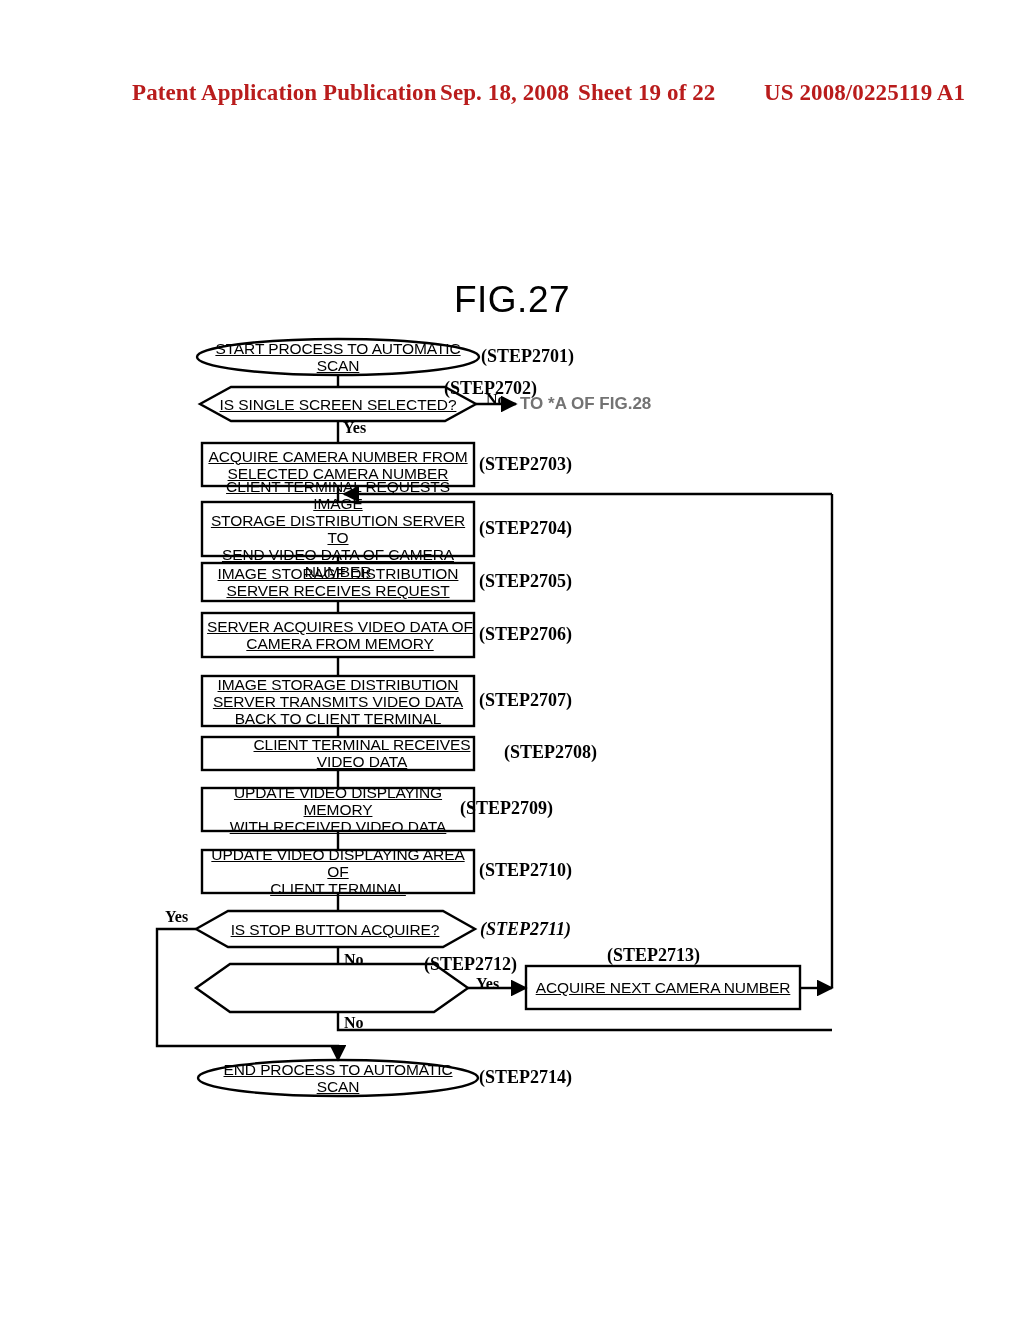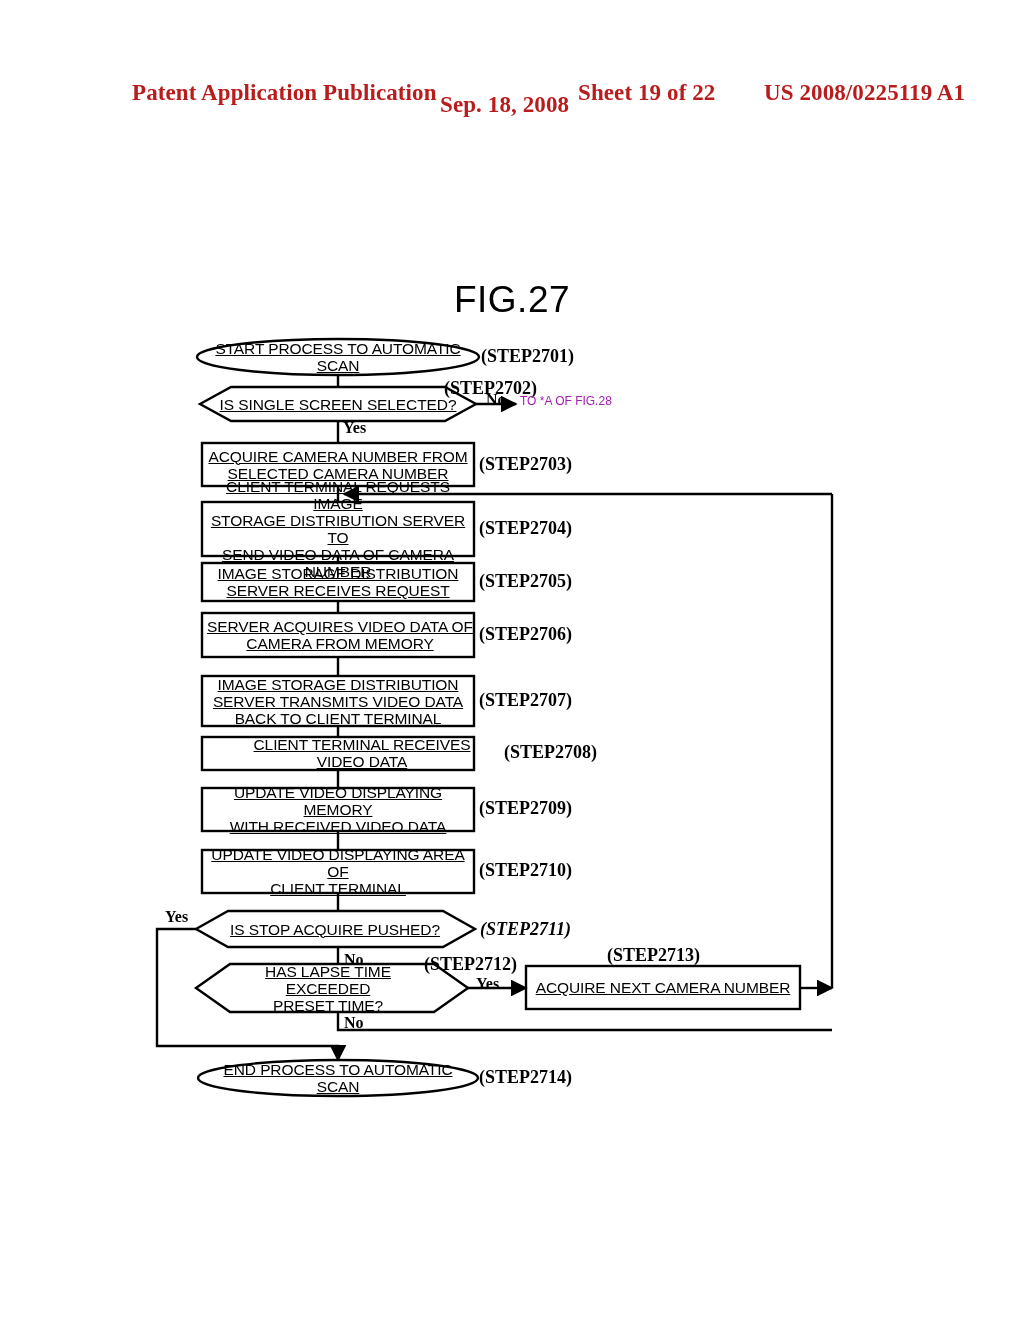--- a/index.html
+++ b/index.html
@@ -27,21 +27,21 @@
   .hdr-item {
     position: absolute;
     font-family: "Liberation Serif", serif;
     font-weight: bold;
     font-size: 23px;
     letter-spacing: 0.1px;
     white-space: nowrap;
     color: #b91c1c;
   }
   #hdr-pub    { left: 132px; top: 0px; }
-  #hdr-date   { left: 440px; top: 12px; }
+  #hdr-date   { left: 440px; top: 0px; }
   #hdr-sheet  { left: 578px; top: 0px; }
   #hdr-patno  { left: 764px; top: 0px; }
 
   
   #fig-title {
     position: absolute;
     left: 0;
     top: 279px;
     width: 1024px;
     text-align: center;
@@ -92,23 +92,24 @@
     position: absolute;
     font-family: "Liberation Serif", serif;
     font-weight: bold;
     font-size: 16px;
     color: #000;
     white-space: nowrap;
   }
   .side-note {
     position: absolute;
     font-family: "Liberation Sans", sans-serif;
-    font-size: 12px;
-    color: #a21caf;
-    white-space: nowrap;
+    font-size: 17px;
+    color: #737373;
+    white-space: nowrap;
+    font-weight: bold;
   }
 </style>
 </head>
 <body>
 
 <div id="page-header">
   <span class="hdr-item" id="hdr-pub">Patent Application Publication</span>
   <span class="hdr-item" id="hdr-date">Sep. 18, 2008</span>
   <span class="hdr-item" id="hdr-sheet">Sheet 19 of 22</span>
   <span class="hdr-item" id="hdr-patno">US 2008/0225119 A1</span>
@@ -220,31 +221,29 @@
 SERVER TRANSMITS VIDEO DATA
 BACK TO CLIENT TERMINAL</div>
   <div class="step-tag" style="left:479px; top:690px;">(STEP2707)</div>
 
   <div class="node-label" style="left:204px; top:738px; width:268px; height:30px;padding-left:24px;">CLIENT TERMINAL RECEIVES
 VIDEO DATA</div>
   <div class="step-tag" style="left:479px; top:742px;margin-left:25px;">(STEP2708)</div>
 
   <div class="node-label" style="left:203px; top:790px; width:270px; height:39px;">UPDATE VIDEO DISPLAYING MEMORY
 WITH RECEIVED VIDEO DATA</div>
-  <div class="step-tag" style="left:479px; top:798px;text-align:center;">(STEP2709)</div>
+  <div class="step-tag" style="left:460px; top:798px;text-align:center;">(STEP2709)</div>
 
   <div class="node-label" style="left:203px; top:852px; width:270px; height:39px;">UPDATE VIDEO DISPLAYING AREA OF
 CLIENT TERMINAL</div>
   <div class="step-tag" style="left:479px; top:860px;">(STEP2710)</div>
 
-  <div class="node-label" style="left:222px; top:919px; width:226px; height:20px;">IS STOP ACQUIRE PUSHED?</div>
+  <div class="node-label" style="left:222px; top:919px; width:226px; height:20px;">IS STOP BUTTON ACQUIRE?</div>
   <div class="step-tag" style="left:480px; top:919px;font-style:italic;">(STEP2711)</div>
 
-  <div class="node-label" style="left:222px; top:970px; width:212px; height:36px;">HAS LAPSE TIME EXCEEDED
-PRESET TIME?</div>
   <div class="step-tag" style="left:424px; top:954px;">(STEP2712)</div>
 
   <div class="node-label" style="left:528px; top:968px; width:270px; height:39px;">ACQUIRE NEXT CAMERA NUMBER</div>
   <div class="step-tag" style="left:607px; top:945px;">(STEP2713)</div>
 
   <div class="node-label" style="left:204px; top:1067px; width:268px; height:22px;">END PROCESS TO AUTOMATIC SCAN</div>
   <div class="step-tag" style="left:479px; top:1067px;">(STEP2714)</div>
 
   <div class="branch-label" style="left:486px; top:391px;">No</div>
   <div class="branch-label" style="left:343px; top:419px;">Yes</div>

